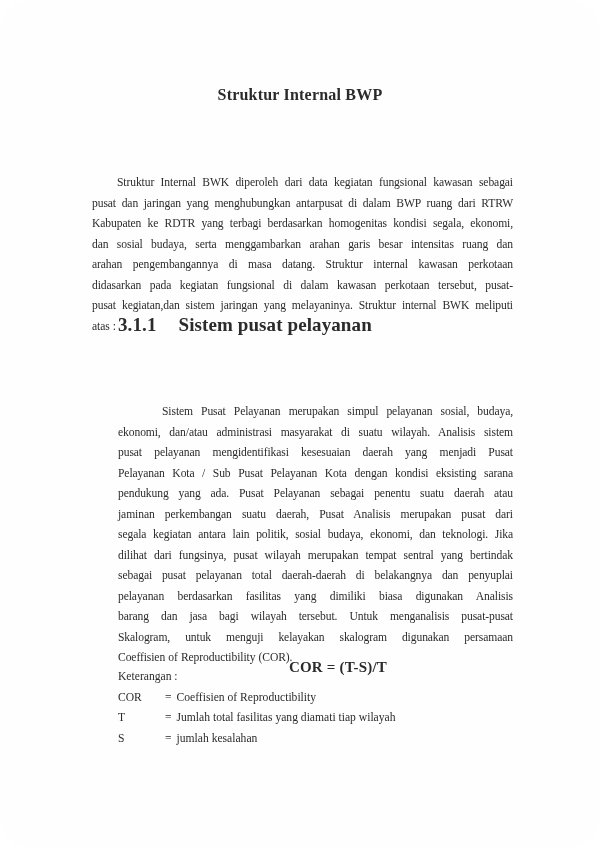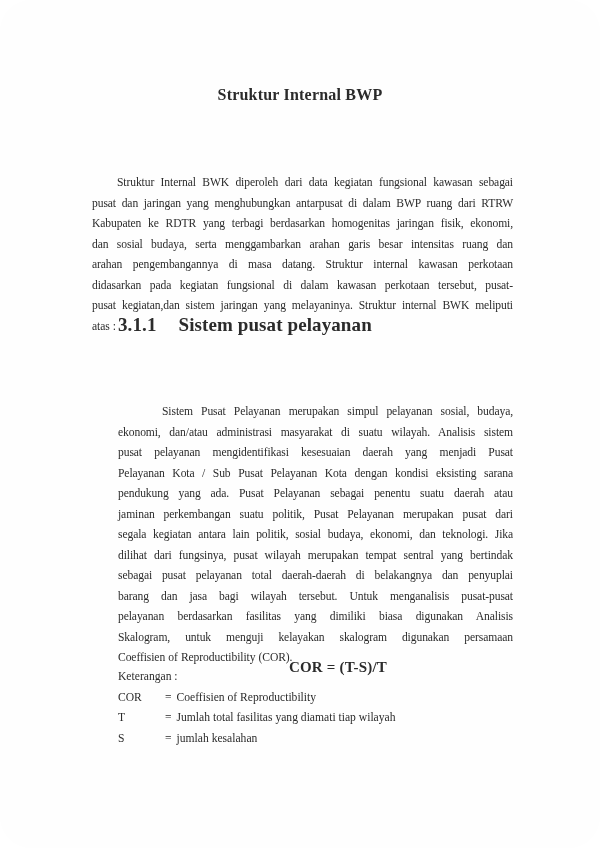--- a/index.html
+++ b/index.html
@@ -87,44 +87,44 @@
 </head>
 <body>
 
 <div class="page">
 
   <div class="doc-title">Struktur Internal BWP</div>
 
   <div class="para para-1">
       <div class="tline tfirst">Struktur Internal BWK diperoleh dari data kegiatan fungsional kawasan sebagai</div>
       <div class="tline">pusat dan jaringan yang menghubungkan antarpusat di dalam BWP ruang dari RTRW</div>
-      <div class="tline">Kabupaten ke RDTR yang terbagi berdasarkan homogenitas jaringan fisik, ekonomi,</div>
+      <div class="tline">Kabupaten ke RDTR yang terbagi berdasarkan homogenitas kondisi segala, ekonomi,</div>
       <div class="tline">dan sosial budaya, serta menggambarkan arahan garis besar intensitas ruang dan</div>
       <div class="tline">arahan pengembangannya di masa datang. Struktur internal kawasan perkotaan</div>
       <div class="tline">didasarkan pada kegiatan fungsional di dalam kawasan perkotaan tersebut, pusat-</div>
       <div class="tline">pusat kegiatan,dan sistem jaringan yang melayaninya. Struktur internal BWK meliputi</div>
       <div class="tline tlast">atas :</div>
     </div>
 
   <div class="section-heading">
     <span class="sec-num">3.1.1</span><span>Sistem pusat pelayanan</span>
   </div>
 
   <div class="para para-2">
       <div class="tline tfirst">Sistem Pusat Pelayanan merupakan simpul pelayanan sosial, budaya,</div>
       <div class="tline">ekonomi, dan/atau administrasi masyarakat di suatu wilayah. Analisis sistem</div>
       <div class="tline">pusat pelayanan mengidentifikasi kesesuaian daerah yang menjadi Pusat</div>
       <div class="tline">Pelayanan Kota / Sub Pusat Pelayanan Kota dengan kondisi eksisting sarana</div>
       <div class="tline">pendukung yang ada. Pusat Pelayanan sebagai penentu suatu daerah atau</div>
-      <div class="tline">jaminan perkembangan suatu politik, Pusat Pelayanan merupakan pusat dari</div>
+      <div class="tline">jaminan perkembangan suatu daerah, Pusat Analisis merupakan pusat dari</div>
       <div class="tline">segala kegiatan antara lain politik, sosial budaya, ekonomi, dan teknologi. Jika</div>
       <div class="tline">dilihat dari fungsinya, pusat wilayah merupakan tempat sentral yang bertindak</div>
       <div class="tline">sebagai pusat pelayanan total daerah-daerah di belakangnya dan penyuplai</div>
+      <div class="tline">pelayanan berdasarkan fasilitas yang dimiliki biasa digunakan Analisis</div>
       <div class="tline">barang dan jasa bagi wilayah tersebut. Untuk menganalisis pusat-pusat</div>
-      <div class="tline">pelayanan berdasarkan fasilitas yang dimiliki biasa digunakan Analisis</div>
       <div class="tline">Skalogram, untuk menguji kelayakan skalogram digunakan persamaan</div>
       <div class="tline tlast"><span class="italic">Coeffisien of Reproductibility</span><span> (COR).</span></div>
     </div>
 
   <div class="formula">COR = (T-S)/T</div>
 
   <div class="keterangan">
     <div class="ket-label">Keterangan :</div>
 
     <div class="ket-row">

